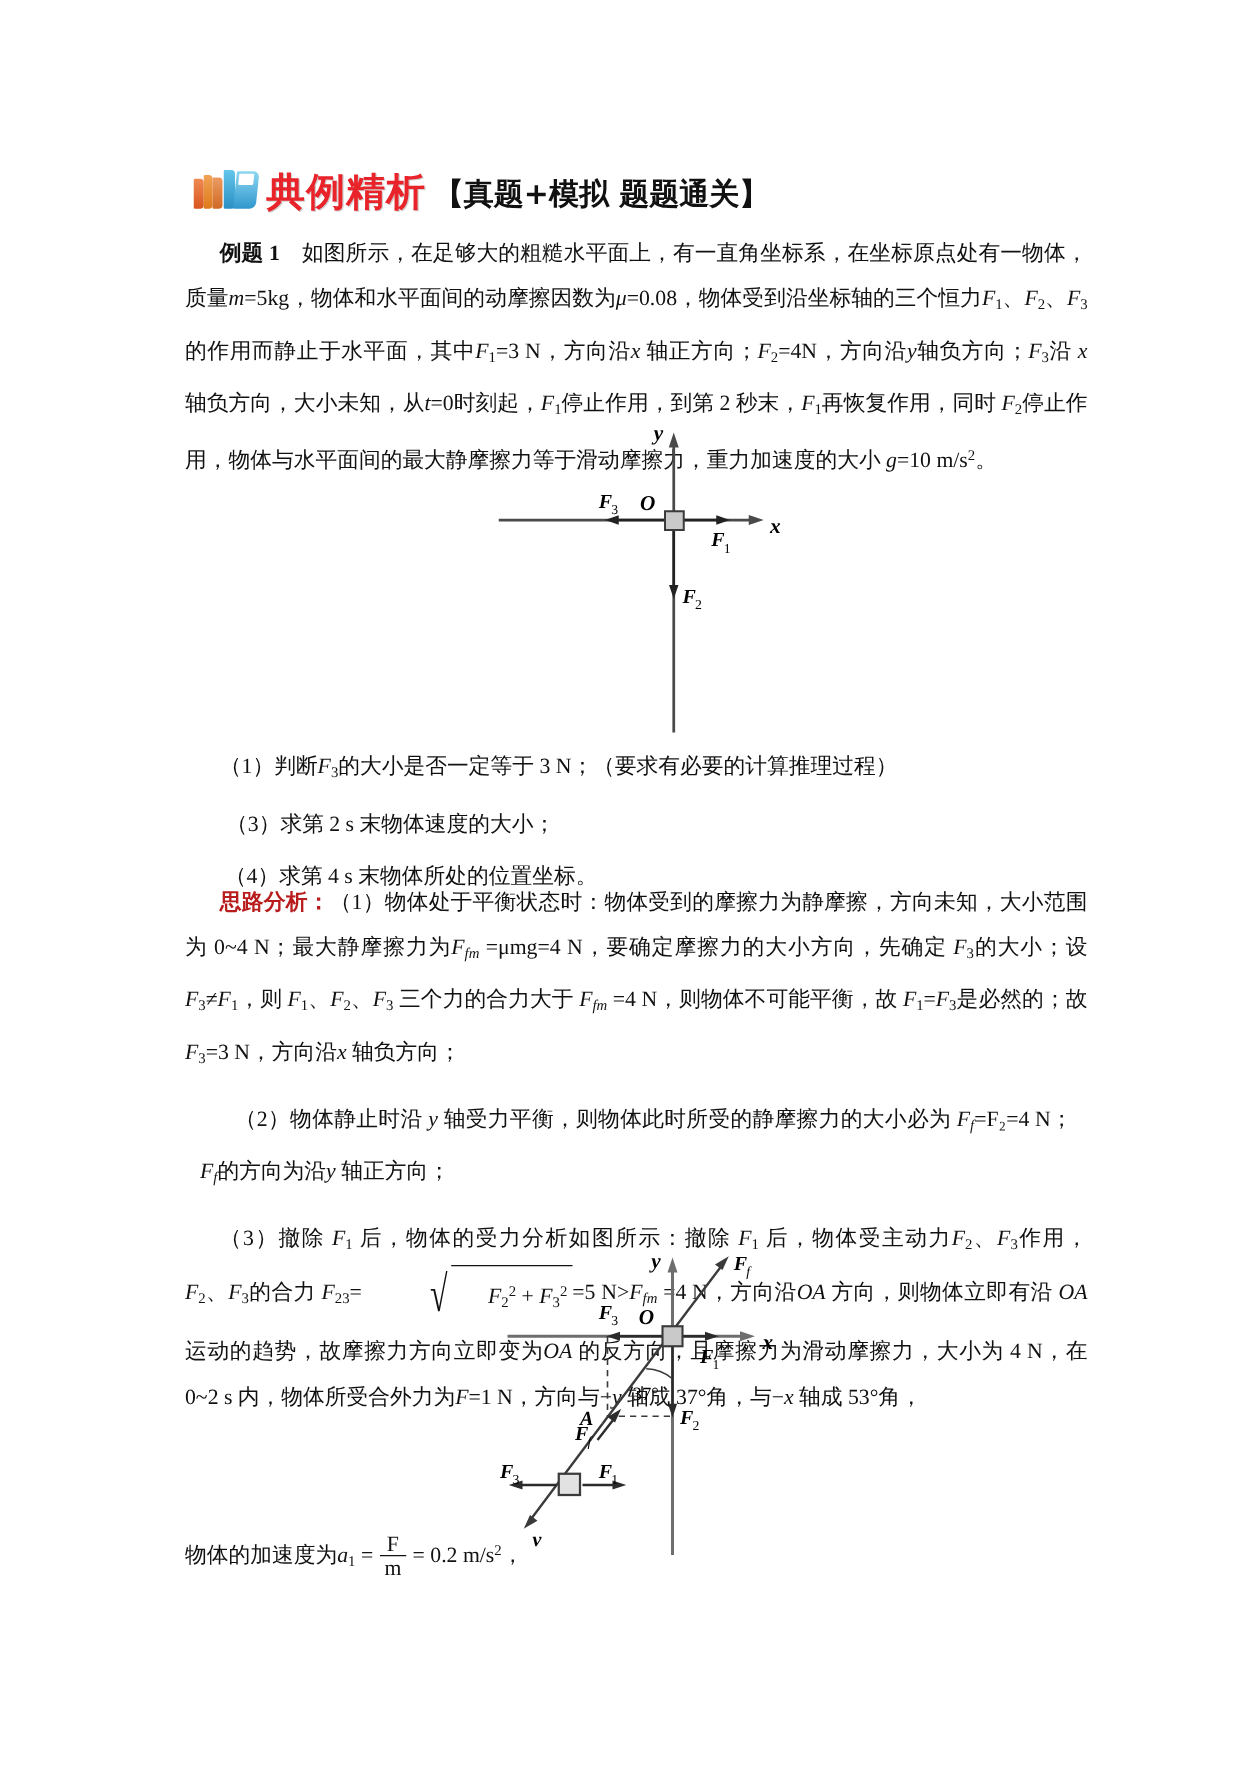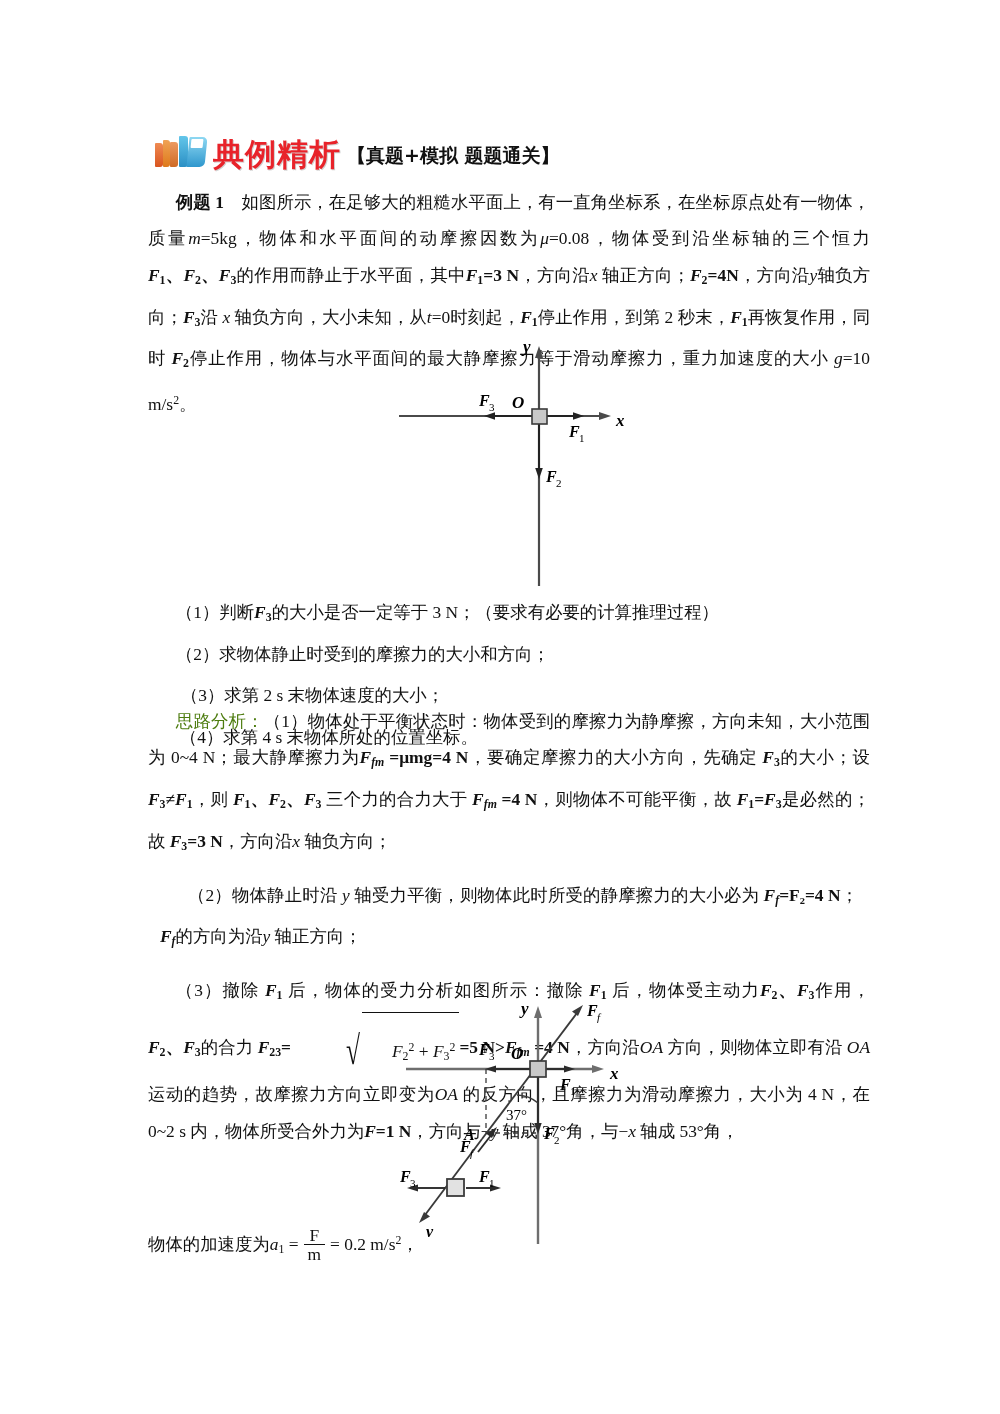--- a/index.html
+++ b/index.html
@@ -45,21 +45,21 @@
     font-weight: bold;
     font-size: 31px;
     line-height: 32px;
     letter-spacing: 1px;
     color: #e8232a;
     text-shadow: 1px 1px 0 rgba(150,150,150,.45);
   }
   .banner-sub {
     font-family: "DejaVu Sans", sans-serif;
     font-weight: bold;
-    font-size: 19px;
+    font-size: 24px;
     line-height: 30px;
     color: #111111;
     margin-left: 6px;
     letter-spacing: 0px;
   }
   .block {
     position: absolute;
     left: 148px;
     width: 722px;
     font-size: 17.4px;
@@ -67,44 +67,44 @@
     text-align: justify;
     text-justify: inter-ideograph;
   }
   i, .it {
     font-style: italic;
     font-family: "Liberation Serif", serif;
   }
   sub { font-size: 68%; vertical-align: -0.28em; }
   sup { font-size: 68%; vertical-align: 0.48em; }
   .red {
-    color: #4d7c0f;
-    font-weight: normal;
-  }
-  .nowrap { white-space: nowrap; font-weight: bold; }
+    color: #b91c1c;
+    font-weight: bold;
+  }
+  .nowrap { white-space: nowrap; }
 
   
   .sqrt {
     display: inline-block;
     position: relative;
     vertical-align: -0.30em;
     white-space: nowrap;
   }
   .sqrt > .rad {
     display: inline-block;
     font-size: 30px;
     line-height: 0;
     vertical-align: -0.06em;
     transform: scaleY(1.35) scaleX(.85);
     transform-origin: bottom;
   }
   .sqrt > .rbody {
     display: inline-block;
     border-top: 1.3px solid #111;
-    padding: 16px 4px 0 2px;
+    padding: 2px 4px 0 2px;
     margin-left: -1px;
     position: relative;
     top: -2px;
   }
 
   
   .frac {
     display: inline-block;
     vertical-align: middle;
     text-align: center;
@@ -173,23 +173,20 @@
       <text x="161" y="144" font-family="Liberation Serif, serif" font-style="italic" font-weight="bold" font-size="16">F</text>
       <text x="171" y="149" font-family="Liberation Serif, serif" font-size="11">2</text>
       <text x="94" y="68" font-family="Liberation Serif, serif" font-style="italic" font-weight="bold" font-size="16">F</text>
       <text x="104" y="73" font-family="Liberation Serif, serif" font-size="11">3</text>
     </svg>
   </div>
 
   <div class="block" style="top:594px;">
     <p style="margin:0; text-indent:1.6em;">
       <span>（1）</span><span>判断</span><span class="nowrap"><i class="it">F</i><sub>3</sub></span><span>的大小是否一定等于 3 N；（要求有必要的计算推理过程）</span>
-    </p>
-    <p style="margin:0; text-indent:1.6em;">
-      <span>（2）</span><span>求物体静止时受到的摩擦力的大小和方向；</span>
     </p>
     <p style="margin:5px; text-indent:1.6em;">
       <span>（3）</span><span>求第 2 s 末物体速度的大小；</span>
     </p>
     <p style="margin:4px; text-indent:1.6em;">
       <span>（4）</span><span>求第 4 s 末物体所处的位置坐标。</span>
     </p>
   </div>
 
   <div class="block" style="top:703px;">

